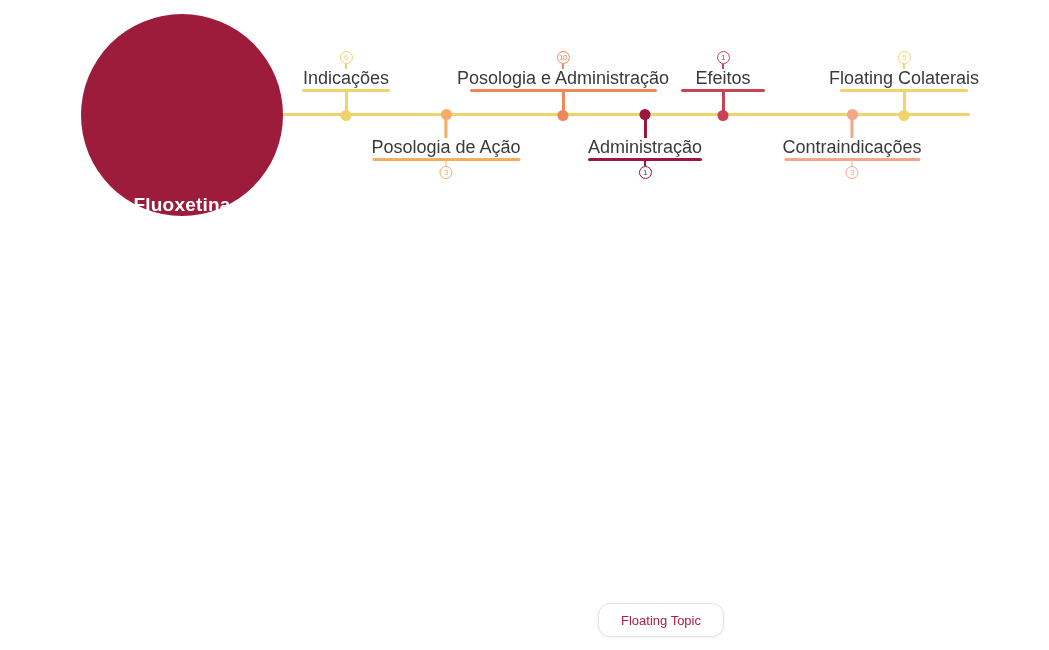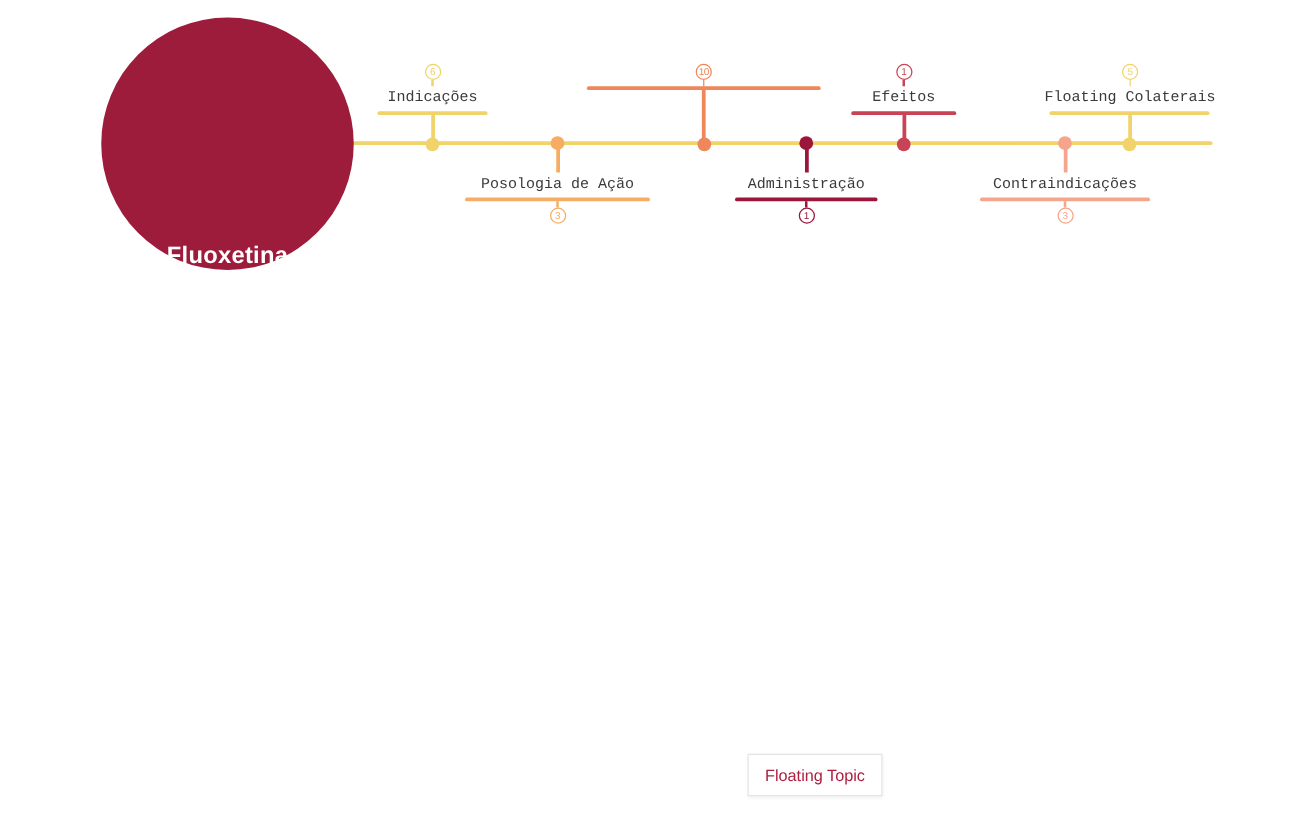--- a/index.html
+++ b/index.html
@@ -31,37 +31,37 @@
   .topic.bottom { top:115px; }
 
   .badge {
     box-sizing:border-box; min-width:13px; height:13px; padding:0 1px;
     border:1px solid var(--c); border-radius:7px; background:#fff;
     color:var(--c); font-size:8px; line-height:11px; text-align:center;
     letter-spacing:-0.5px; flex:0 0 auto;
   }
   .badge-stub { width:1.5px; height:5px; background:var(--c); flex:0 0 auto; }
   .t-label {
-    font-size:12px; line-height:18px; color:#3a3a3a; white-space:nowrap;
-    margin-bottom:2px; flex:0 0 auto;font-family:Liberation Mono, monospace;
+    font-size:18px; line-height:18px; color:#3a3a3a; white-space:nowrap;
+    margin-bottom:2px; flex:0 0 auto;
   }
   .underline { height:3px; border-radius:2px; background:var(--c); flex:0 0 auto; }
   .stub { width:3px; flex:1 1 auto; background:var(--c); }
   .dot {
     position:absolute; width:11px; height:11px; border-radius:50%;
     background:var(--c); left:50%; transform:translateX(-50%); z-index:2;
   }
   .topic.top .dot    { bottom:-6px; }
   .topic.bottom .dot { top:-6px; }
 
   
   .floating-btn {
-    position:absolute; left:598px; top:603px; width:108px; height:34px;
+    position:absolute; left:598px; top:603px; width:126px; height:34px;
     box-sizing:border-box; background:#ffffff; border:1px solid #e3e3e3;
-    border-radius:0; box-shadow:0 1px 3px rgba(0,0,0,.06);
+    border-radius:12px; box-shadow:0 1px 3px rgba(0,0,0,.06);
     display:flex; align-items:center; justify-content:center;
     font-size:13px; color:var(--c,#AD2040); cursor:pointer;
   }
 </style>
 </head>
 <body>
 
 <div class="stage">
 
   <div class="central" style="--c: #9E1C3B;">
@@ -84,20 +84,21 @@
     <div class="stub"></div>
     <div class="t-label">Posologia de Ação</div>
     <div class="underline" style="width:148px"></div>
     <div class="badge-stub"></div>
     <div class="badge">3</div>
   </div>
 
   <div class="topic top" style="left: 563px; --c: #F0875A;">
     <div class="badge">10</div>
     <div class="badge-stub"></div>
+    <div class="t-label">Posologia e Administração</div>
     <div class="underline" style="width:187px"></div>
     <div class="stub"></div>
     <div class="dot"></div>
   </div>
 
   <div class="topic bottom" style="left: 645px; --c: #9B1638;">
     <div class="dot"></div>
     <div class="stub"></div>
     <div class="t-label">Administração</div>
     <div class="underline" style="width:114px"></div>

